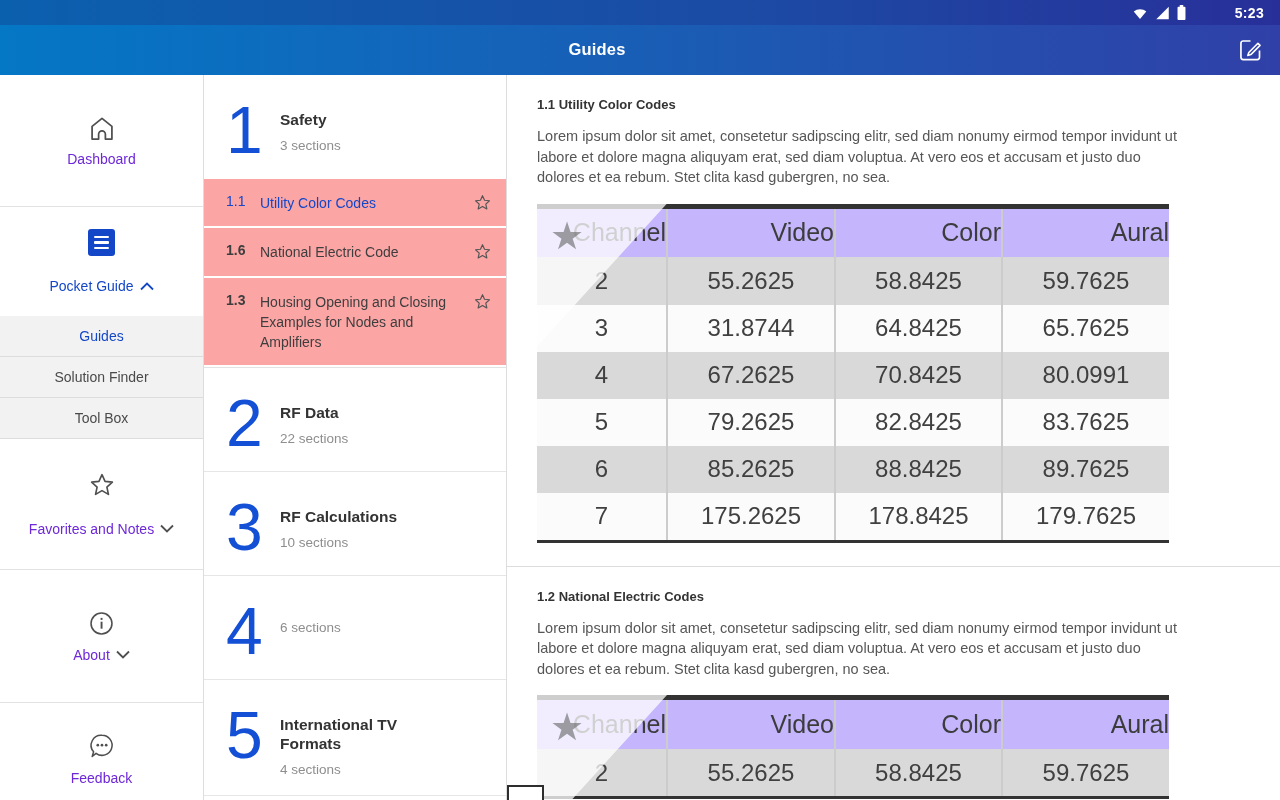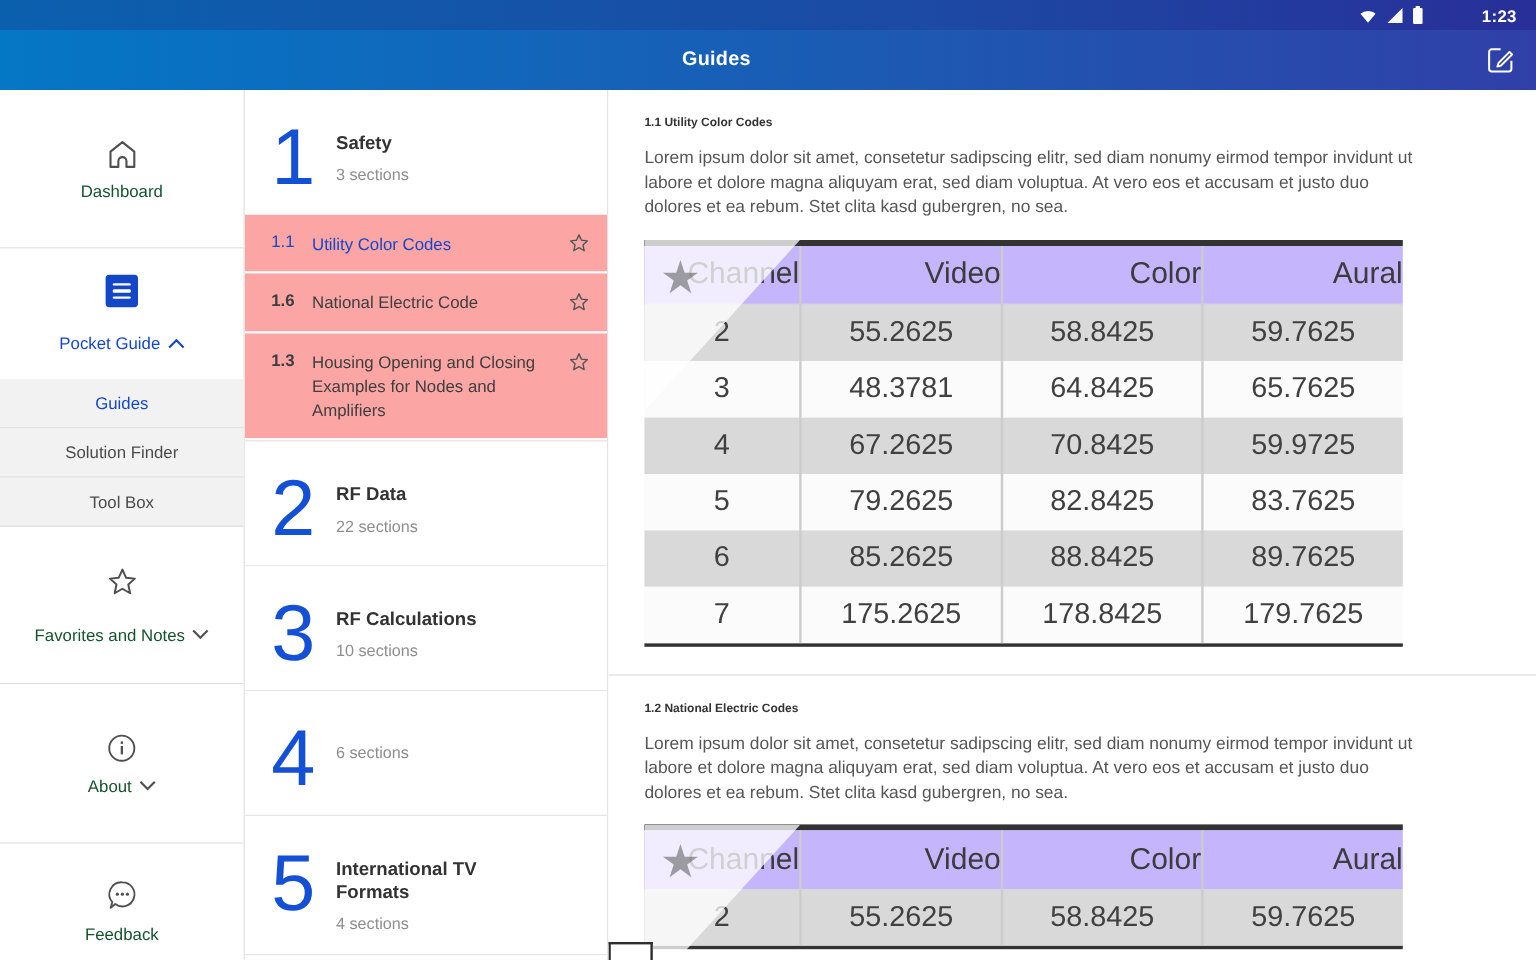--- a/index.html
+++ b/index.html
@@ -20,21 +20,21 @@
                text-align:center; color:#fff; font-size:16.5px; font-weight:700; letter-spacing:.2px; }
   .compose-btn { position:absolute; right:16px; top:50%; transform:translateY(-50%);
                  background:transparent; border:none; cursor:pointer; padding:0; line-height:0; }
 
   
   .main-row { display:flex; height:725px; }
 
   
   .sidebar { width:204px; flex:none; background:#fff; border-right:1px solid #ddd; display:flex; flex-direction:column; }
   .side-block { display:flex; flex-direction:column; align-items:center; justify-content:center; }
-  .side-label { font-size:14px; color:#14532d; margin-top:10px; }
+  .side-label { font-size:14px; color:#6d28d9; margin-top:10px; }
   .label-row { display:flex; align-items:center; gap:6px; margin-top:10px; }
   .label-row .side-label { margin-top:0; }
   .side-divider { height:1px; background:#e2e2e2; width:100%; flex:none; }
   .blk-dashboard { height:131px; }
   .blk-pocket { height:109px;gap:12px; }
   .blk-favorites { height:130px;gap:12px; }
   .blk-about { height:132px; }
   .blk-feedback { flex:1; justify-content:center; padding-top:14px; }
   .blue-label { color:#1447c8; }
   .pg-icon { width:27px; height:27px; border-radius:3px; background:#1447c8;
@@ -58,21 +58,21 @@
   .subsections { border-bottom:1px solid #e3e3e3; }
   .sub-row { display:flex; align-items:flex-start; background:#fca5a5; border-bottom:2px solid #fff;
              padding:14px 14px 13px 22px; min-height:47px; cursor:pointer; }
   .sub-num { font-weight:700; font-size:14px; color:#3d3d3d; width:34px; flex:none; }
   .sub-num.active, .sub-title.active { color:#1447c8; font-weight:inherit; }
   .sub-title { flex:1; font-size:14px; color:#3e3e3e; line-height:1.45; padding-right:10px; }
   .sub-star { flex:none; width:22px; text-align:right; line-height:0; padding-top:1px; }
 
   
   .content { flex:1; position:relative; overflow:hidden; padding:22px 0 0 30px; background:#fff; }
-  .sec-heading { font-size:10px; font-weight:700; color:#333; margin-bottom:14px; }
+  .sec-heading { font-size:13px; font-weight:700; color:#333; margin-bottom:14px; }
   .sec-body { width:642px; font-size:14.5px; color:#565656; line-height:20.5px; margin-bottom:16px; }
   .section-divider { height:1px; background:#dcdcdc; margin:23px 0 22px -30px; }
   .table-wrap { position:relative; width:632px; border-top:5px solid #333; border-bottom:3px solid #333; }
   table.freq-table { border-collapse:collapse; width:100%; table-layout:fixed; }
   .freq-table th { height:49px; background:#c4b5fd; font-size:25px; font-weight:400; color:#3c3c3c;
                    text-align:right; border-bottom:1px solid #d8d8d8; }
   .freq-table td { height:47px; background:#fbfbfb; font-size:24px; color:#404040; text-align:center; }
   .freq-table tr.gray td { background:#d9d9d9; }
   .freq-table th + th, .freq-table td + td { border-left:2px solid #ccc; }
   .corner-fold { position:absolute; top:-5px; left:0; width:130px; height:143px;
@@ -99,21 +99,21 @@
       <svg class="ic" width="15" height="14" viewBox="0 0 24 22">
           <path fill="#fff" d="M2 21 22 21 22 1Z"></path>
         </svg>
     </span>
     <span class="sicon">
       <svg class="ic" width="9" height="15" viewBox="0 0 10 17">
           <rect x="3" y="0" width="4" height="3" fill="#fff"></rect>
           <rect x="0.5" y="2" width="9" height="15" rx="1" fill="#fff"></rect>
         </svg>
     </span>
-    <span class="status-time">1:23</span>
+    <span class="status-time">5:23</span>
   </div>
 
   <div class="app-bar">
     <div class="app-title">Guides</div>
     <button class="compose-btn" aria-label="edit">
       <span>
         <svg class="ic" width="27" height="27" viewBox="0 0 24 24" fill="none">
           <path d="M20 12.5v6a2 2 0 0 1-2 2H5.5a2 2 0 0 1-2-2V6a2 2 0 0 1 2-2h6.5" stroke="#fff" stroke-width="1.5"></path>
           <path d="M10.5 14.2 18.6 6l1.9 1.9-8.2 8.2-2.7.8z" stroke="#fff" stroke-width="1.4" fill="none" stroke-linejoin="round"></path>
         </svg>
@@ -293,29 +293,29 @@
                 </thead>
                 <tbody>
                   <tr class="gray">
                     <td>2</td>
                     <td>55.2625</td>
                     <td>58.8425</td>
                     <td>59.7625</td>
                   </tr>
                   <tr class="white">
                     <td>3</td>
-                    <td>48.3781</td>
+                    <td>31.8744</td>
                     <td>64.8425</td>
                     <td>65.7625</td>
                   </tr>
                   <tr class="gray">
                     <td>4</td>
                     <td>67.2625</td>
                     <td>70.8425</td>
-                    <td>59.9725</td>
+                    <td>80.0991</td>
                   </tr>
                   <tr class="white">
                     <td>5</td>
                     <td>79.2625</td>
                     <td>82.8425</td>
                     <td>83.7625</td>
                   </tr>
                   <tr class="gray">
                     <td>6</td>
                     <td>85.2625</td>

